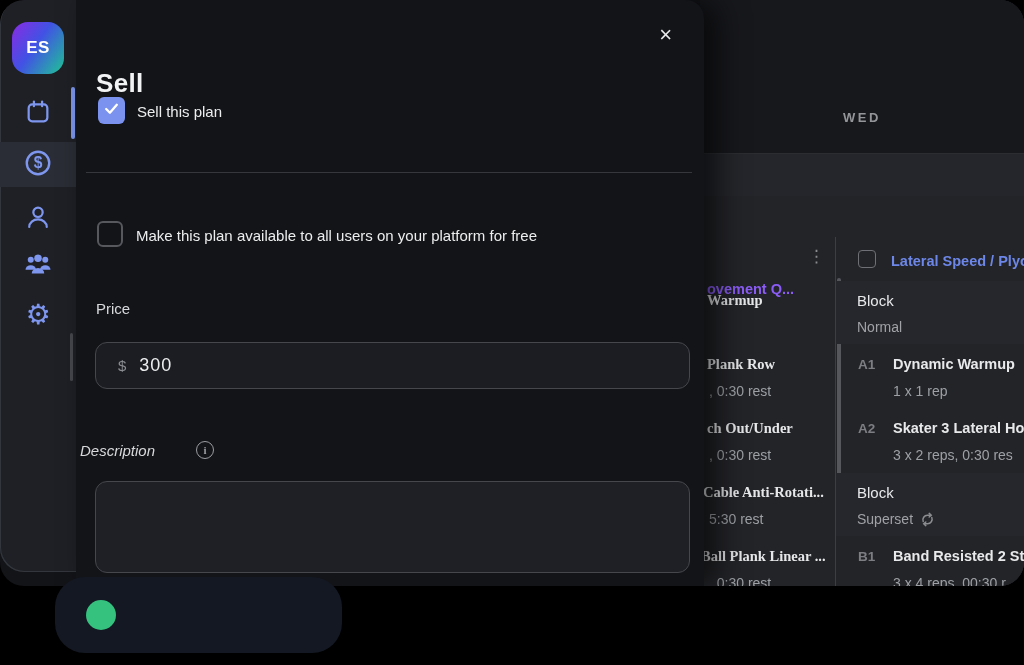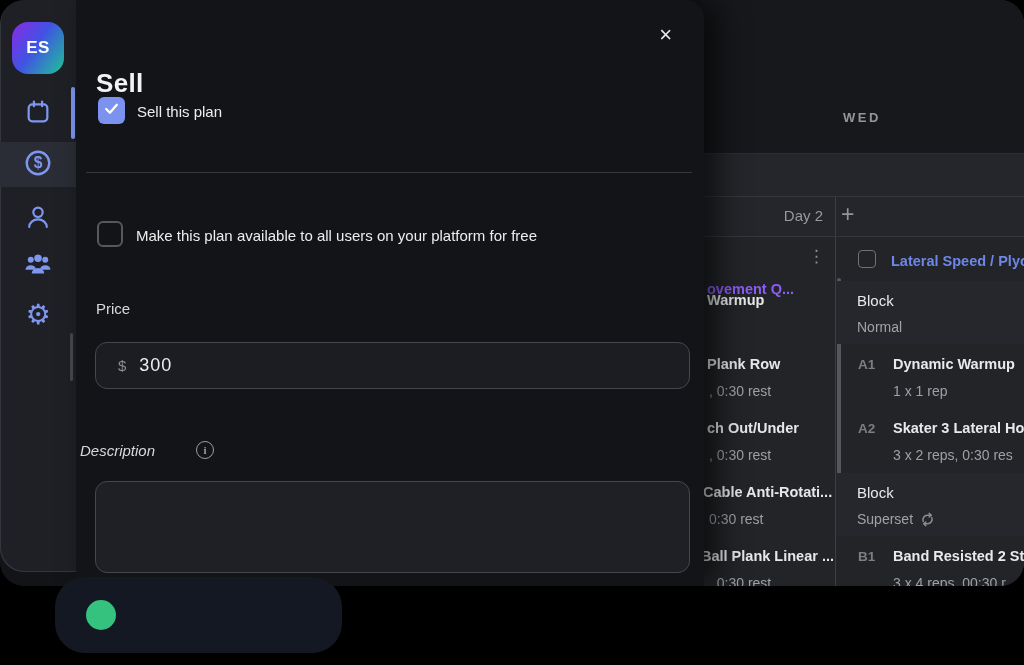--- a/index.html
+++ b/index.html
@@ -22,21 +22,21 @@
   .tab-vdiv{position:absolute;left:135px;top:0;bottom:0;width:1px;background:#3c3e42;}
   .add-day{position:absolute;left:141px;top:4px;color:#939599;font-size:23px;font-weight:300;cursor:default;}
   .plan-content{position:absolute;left:0;top:237px;width:100%;height:349px;background:#232428;}
   .col-vdiv{position:absolute;left:135px;top:0;bottom:0;width:1px;background:#3c3e42;}
   .col-scrollthumb{position:absolute;left:137px;top:41px;width:4px;height:255px;background:#55575c;border-radius:2px;}
 
   .leftcol{position:absolute;left:0;top:0;width:135px;height:100%;overflow:hidden;}
   .lc-title{position:absolute;left:7px;top:16px;color:#8b5cf6;font-size:14.5px;font-weight:600;white-space:nowrap;margin-top:28px;}
   .kebab{position:absolute;left:108px;top:11px;color:#8a8c90;font-size:17px;line-height:17px;}
   .exl{position:absolute;left:0;width:200px;}
-  .exl .nm{position:absolute;left:7px;top:0;color:#e6e7e9;font-size:14.5px;font-weight:600;white-space:nowrap;}
+  .exl .nm{position:absolute;left:7px;top:0;color:#e6e7e9;font-size:14.5px;font-weight:600;white-space:nowrap;font-family:Liberation Serif, serif;}
   .exl .dt{position:absolute;left:9px;top:27px;color:#9da0a5;font-size:14px;white-space:nowrap;}
   .exl.shift4 .nm{left:3px;}
   .exl.shift6 .nm{left:1px;}
 
   .rightcol{position:absolute;left:136px;top:0;width:188px;height:100%;}
   .block-band{position:absolute;left:0;width:200px;height:63px;background:#26272c;}
   .rc-check{position:absolute;left:22px;top:13px;width:18px;height:18px;border:1.5px solid #6e7075;
     border-radius:4px;background:transparent;box-sizing:border-box;}
   .rc-title{position:absolute;left:55px;top:16px;color:#6d87e8;font-size:14.5px;font-weight:600;white-space:nowrap;}
   .rc-line{position:absolute;white-space:nowrap;}
@@ -99,25 +99,20 @@
 <body>
 
 <div class="canvas">
   <div class="app-window">
 
     <div class="plan">
       <div class="plan-topband">
         <div class="weekday">WED</div>
       </div>
       <div class="plan-midband"></div>
-      <div class="tabrow">
-        <div class="day-label">Day 2</div>
-        <div class="tab-vdiv"></div>
-        <div class="add-day">+</div>
-      </div>
 
       <div class="plan-content">
 
         <div class="leftcol">
           <div class="lc-title">ovement Q...</div>
           <div class="kebab">⋮</div>
 
           <div class="exl" style="top:55px">
             <span class="nm">Warmup</span>
             <span class="dt"></span>
@@ -125,21 +120,21 @@
           <div class="exl" style="top:119px">
             <span class="nm">Plank Row</span>
             <span class="dt">,  0:30 rest</span>
           </div>
           <div class="exl" style="top:183px">
             <span class="nm">ch Out/Under</span>
             <span class="dt">,  0:30 rest</span>
           </div>
           <div class="exl shift4" style="top:247px">
             <span class="nm">Cable Anti-Rotati...</span>
-            <span class="dt">0:30 rest</span>
+            <span class="dt">5:30 rest</span>
           </div>
           <div class="exl shift6" style="top:311px">
             <span class="nm">Ball Plank Linear ...</span>
             <span class="dt">,  0:30 rest</span>
           </div>
         </div>
 
         <div class="col-vdiv"></div>
         <div class="col-scrollthumb"></div>
 

